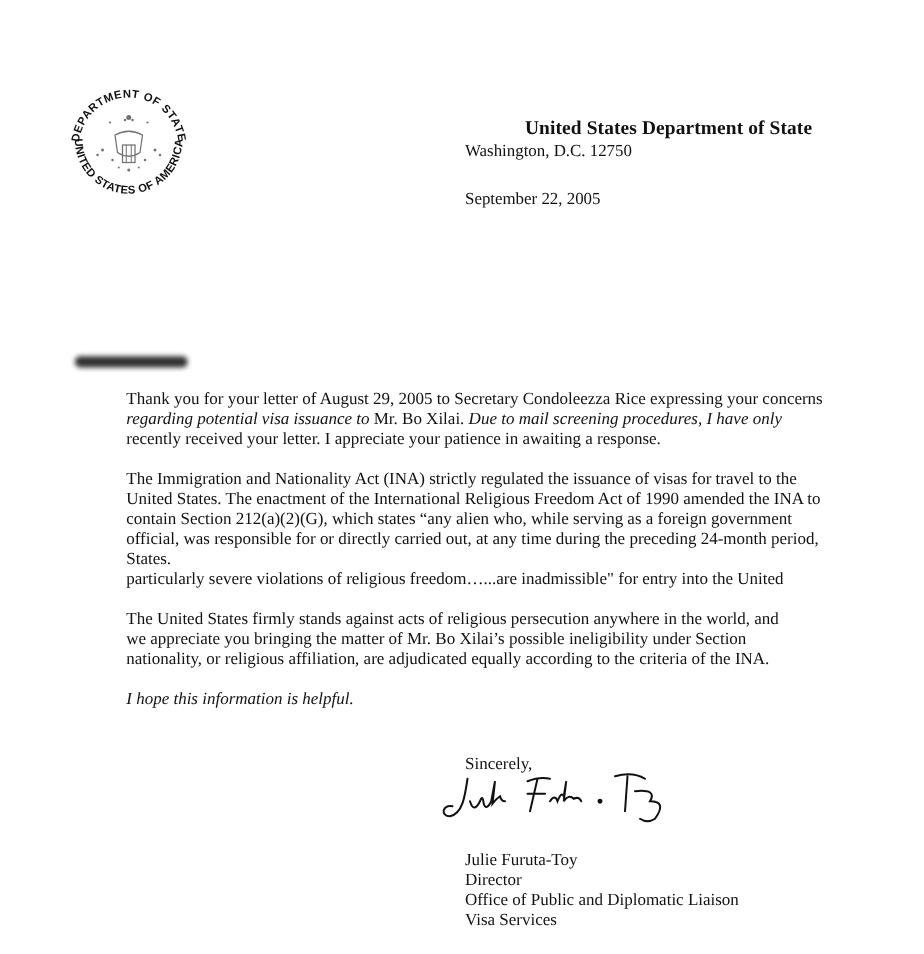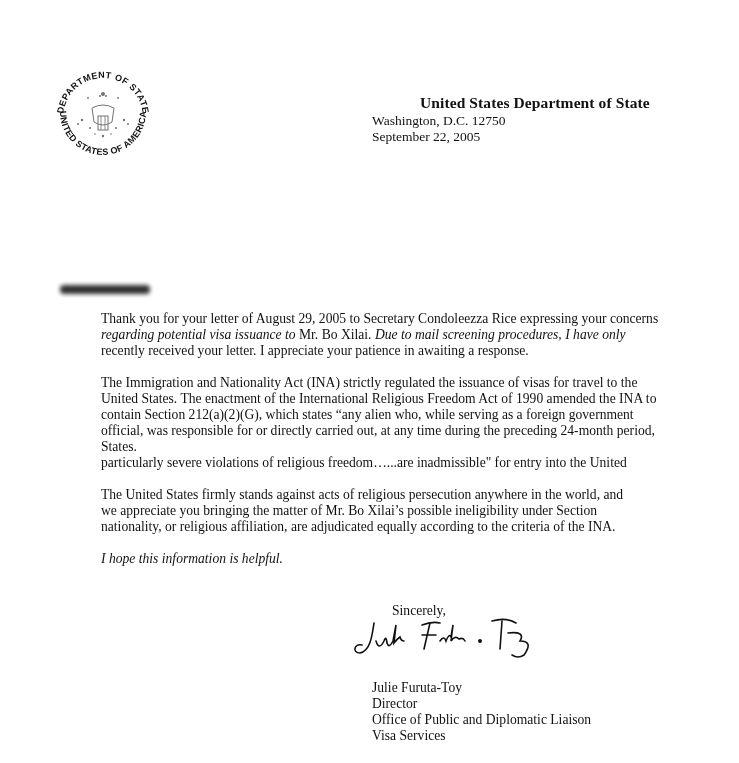--- a/index.html
+++ b/index.html
@@ -2,28 +2,28 @@
 <html><head>
   <meta charset="utf-8">
   <style>
     html, body { margin: 0; padding: 0; background: #ffffff; }
     body { width: 739px; height: 763px; position: relative; overflow: hidden;
            font-family: "Liberation Serif", "DejaVu Serif", serif; color: #111; }
     .seal { position: absolute; left: 48px; top: 60px; width: 110px; height: 110px; }
     .header { position: absolute; left: 372px; top: 94px; }
     .org { font-weight: bold; font-size: 15.5px; letter-spacing: 0.1px; line-height: 18px; margin-left: 48px; }
     .addr { font-size: 13.5px; line-height: 17px; }
-    .date { font-size: 13.5px; }
+    .date { font-size: 13.5px; margin-top: 22px; }
     .redacted { position: absolute; left: 60px; top: 285px; width: 90px; height: 9px;
                 background: #1a1a1a; border-radius: 4px; filter: blur(2px); opacity: 0.9; }
     .body { position: absolute; left: 65px; top: 311px; width: 660px; font-size: 13.6px; line-height: 16px; margin-left: 36px; }
     .para { margin: 0 0 16px 0; }
     .line { display: block; white-space: nowrap; }
     .it { font-style: italic; }
-    .closing { position: absolute; left: 392px; top: 603px; font-size: 13.6px; line-height: 16px; }
+    .closing { position: absolute; left: 372px; top: 603px; font-size: 13.6px; line-height: 16px; }
     .sig { position: absolute; left: 352px; top: 615px; width: 200px; height: 50px; }
     .sigblock { position: absolute; left: 372px; top: 652px; font-size: 13.6px; line-height: 16px; margin-top: 28px; }
   </style>
 </head>
 <body>
 
 <div class="seal">
   <svg width="110" height="110" viewBox="0 0 110 110">
     <defs>
       <path id="topArc" d="M 15 58 A 40 40 0 0 1 95 58"></path>

